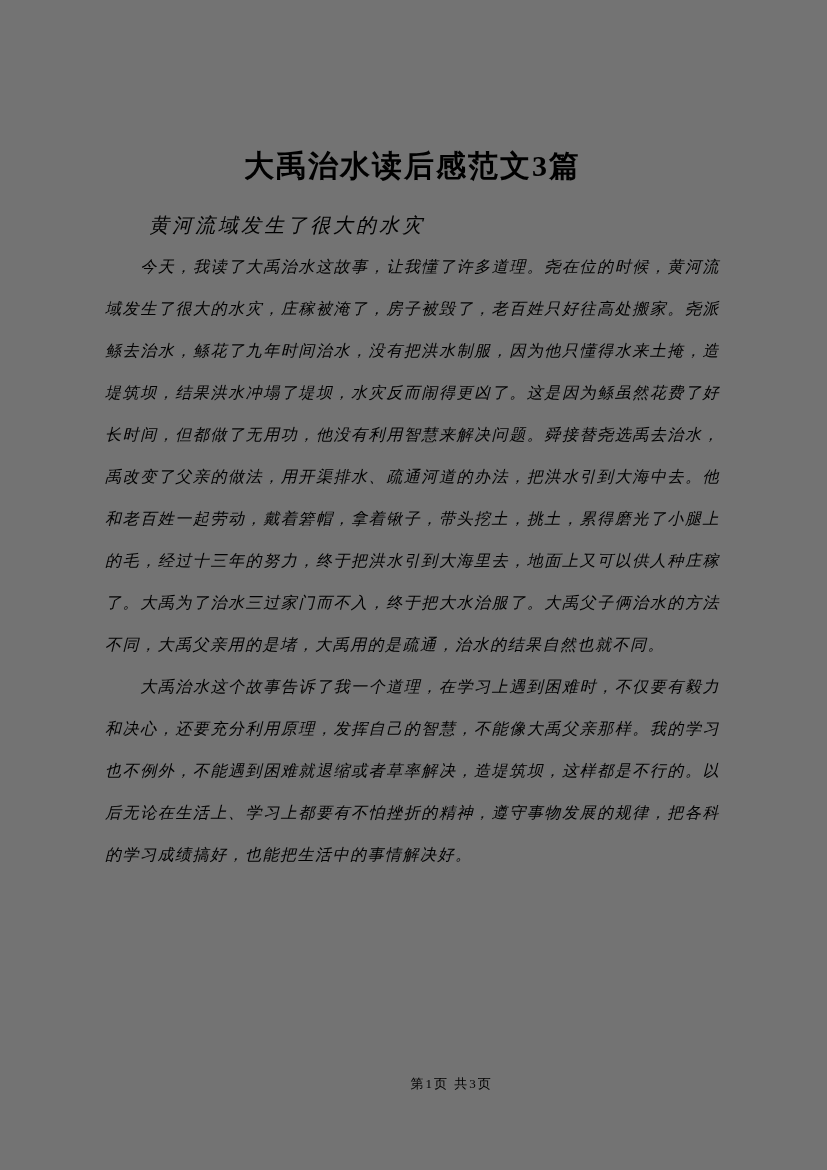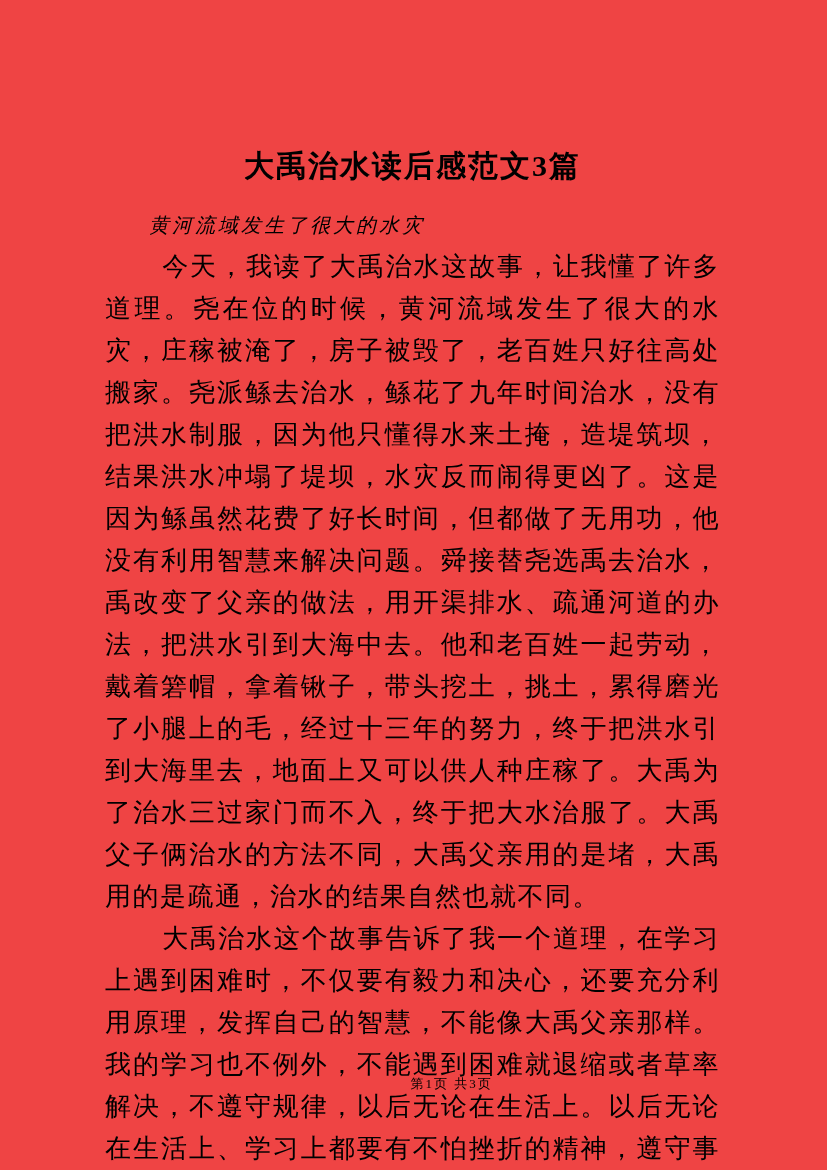--- a/index.html
+++ b/index.html
@@ -4,21 +4,21 @@
 <style>
   html, body {
     margin: 0;
     padding: 0;
     background: #ffffff;
   }
   .page {
     position: relative;
     width: 827px;
     height: 1170px;
-    background: #ef4444;
+    background: #737373;
     color: #000000;
     overflow: hidden;
     font-family: "Liberation Serif", "DejaVu Serif", serif;
   }
   .content {
     position: absolute;
     left: 105px;
     top: 144px;
     width: 615px;
   }
@@ -37,22 +37,23 @@
     margin: 0;
     font-size: 20px;
     line-height: 42px;
     font-style: italic;
     letter-spacing: 3px;
     text-indent: 2.2em;
     color: #000000;
   }
   .body-paragraph {
     margin: 0;
-    font-size: 26px;
+    font-size: 16px;
     line-height: 42px;
+    font-style: italic;
     letter-spacing: 1.5px;
     text-indent: 2.2em;
     text-align: justify;
     text-justify: inter-character;
     color: #000000;
   }
   .page-footer {
     position: absolute;
     left: 14px;
     top: 1074px;
@@ -70,19 +71,19 @@
   }
 </style>
 </head>
 <body>
 
 <div class="page">
   <div class="content">
     <h1 class="doc-title">大禹治水读后感范文3篇</h1>
     <p class="section-heading">黄河流域发生了很大的水灾</p>
     <p class="body-paragraph">今天，我读了大禹治水这故事，让我懂了许多道理。尧在位的时候，黄河流域发生了很大的水灾，庄稼被淹了，房子被毁了，老百姓只好往高处搬家。尧派鲧去治水，鲧花了九年时间治水，没有把洪水制服，因为他只懂得水来土掩，造堤筑坝，结果洪水冲塌了堤坝，水灾反而闹得更凶了。这是因为鲧虽然花费了好长时间，但都做了无用功，他没有利用智慧来解决问题。舜接替尧选禹去治水，禹改变了父亲的做法，用开渠排水、疏通河道的办法，把洪水引到大海中去。他和老百姓一起劳动，戴着箬帽，拿着锹子，带头挖土，挑土，累得磨光了小腿上的毛，经过十三年的努力，终于把洪水引到大海里去，地面上又可以供人种庄稼了。大禹为了治水三过家门而不入，终于把大水治服了。大禹父子俩治水的方法不同，大禹父亲用的是堵，大禹用的是疏通，治水的结果自然也就不同。</p>
-    <p class="body-paragraph">大禹治水这个故事告诉了我一个道理，在学习上遇到困难时，不仅要有毅力和决心，还要充分利用原理，发挥自己的智慧，不能像大禹父亲那样。我的学习也不例外，不能遇到困难就退缩或者草率解决，不遵守规律，以后无论在生活上。以后无论在生活上、学习上都要有不怕挫折的精神，遵守事物发展的规律，把各科的学习成绩搞好，也能把生活中的事情解决好。</p>
+    <p class="body-paragraph">大禹治水这个故事告诉了我一个道理，在学习上遇到困难时，不仅要有毅力和决心，还要充分利用原理，发挥自己的智慧，不能像大禹父亲那样。我的学习也不例外，不能遇到困难就退缩或者草率解决，造堤筑坝，这样都是不行的。以后无论在生活上、学习上都要有不怕挫折的精神，遵守事物发展的规律，把各科的学习成绩搞好，也能把生活中的事情解决好。</p>
   </div>
 
   <div class="page-footer">
     <span class="page-number">第1页 共3页</span>
   </div>
 </div>
 
 </body></html>

